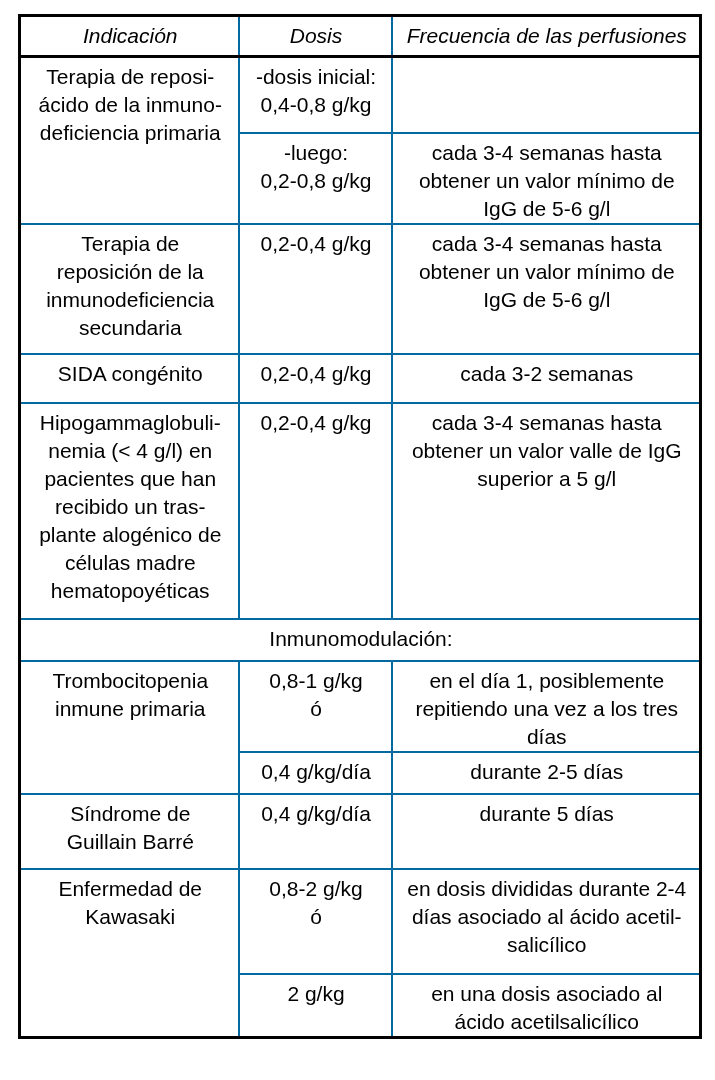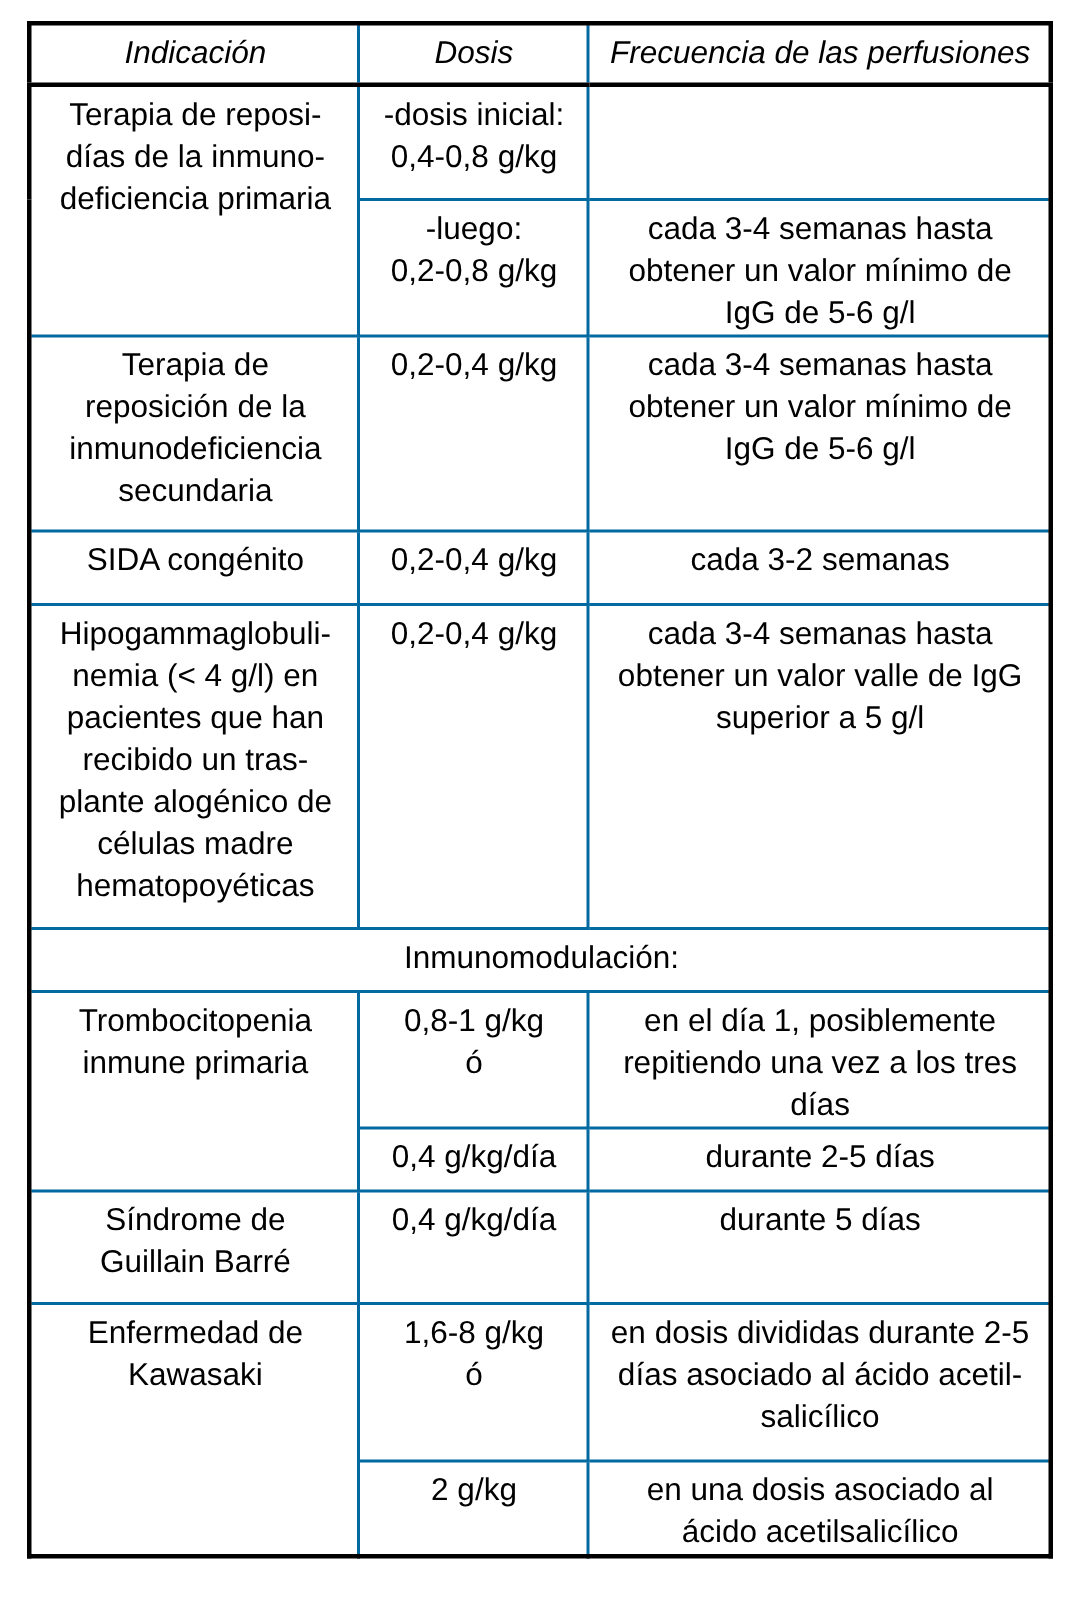--- a/index.html
+++ b/index.html
@@ -70,21 +70,21 @@
 
     <tbody>
         <tr class="r-hdr hdr-row">
       <th class="hdr">Indicación</th>
       <th class="hdr">Dosis</th>
       <th class="hdr">Frecuencia de las perfusiones</th>
     </tr>
 
     <tr class="r1a">
       <td rowspan="2">Terapia de reposi-
-días de la inmuno-
+ácido de la inmuno-
 deficiencia primaria</td>
       <td>-dosis inicial:
 0,4-0,8 g/kg</td>
       <td></td>
     </tr>
     <tr class="r1b">
       <td>-luego:
 0,2-0,8 g/kg</td>
       <td>cada 3-4 semanas hasta
 obtener un valor mínimo de
@@ -143,23 +143,23 @@
     <tr class="r7">
       <td>Síndrome de
 Guillain Barré</td>
       <td>0,4 g/kg/día</td>
       <td>durante 5 días</td>
     </tr>
 
     <tr class="r8a">
       <td rowspan="2">Enfermedad de
 Kawasaki</td>
-      <td>1,6-8 g/kg
+      <td>0,8-2 g/kg
 ó</td>
-      <td>en dosis divididas durante 2-5
+      <td>en dosis divididas durante 2-4
 días asociado al ácido acetil-
 salicílico</td>
     </tr>
     <tr class="r8b">
       <td>2 g/kg</td>
       <td>en una dosis asociado al
 ácido acetilsalicílico</td>
     </tr>
   </tbody>
     </table>

